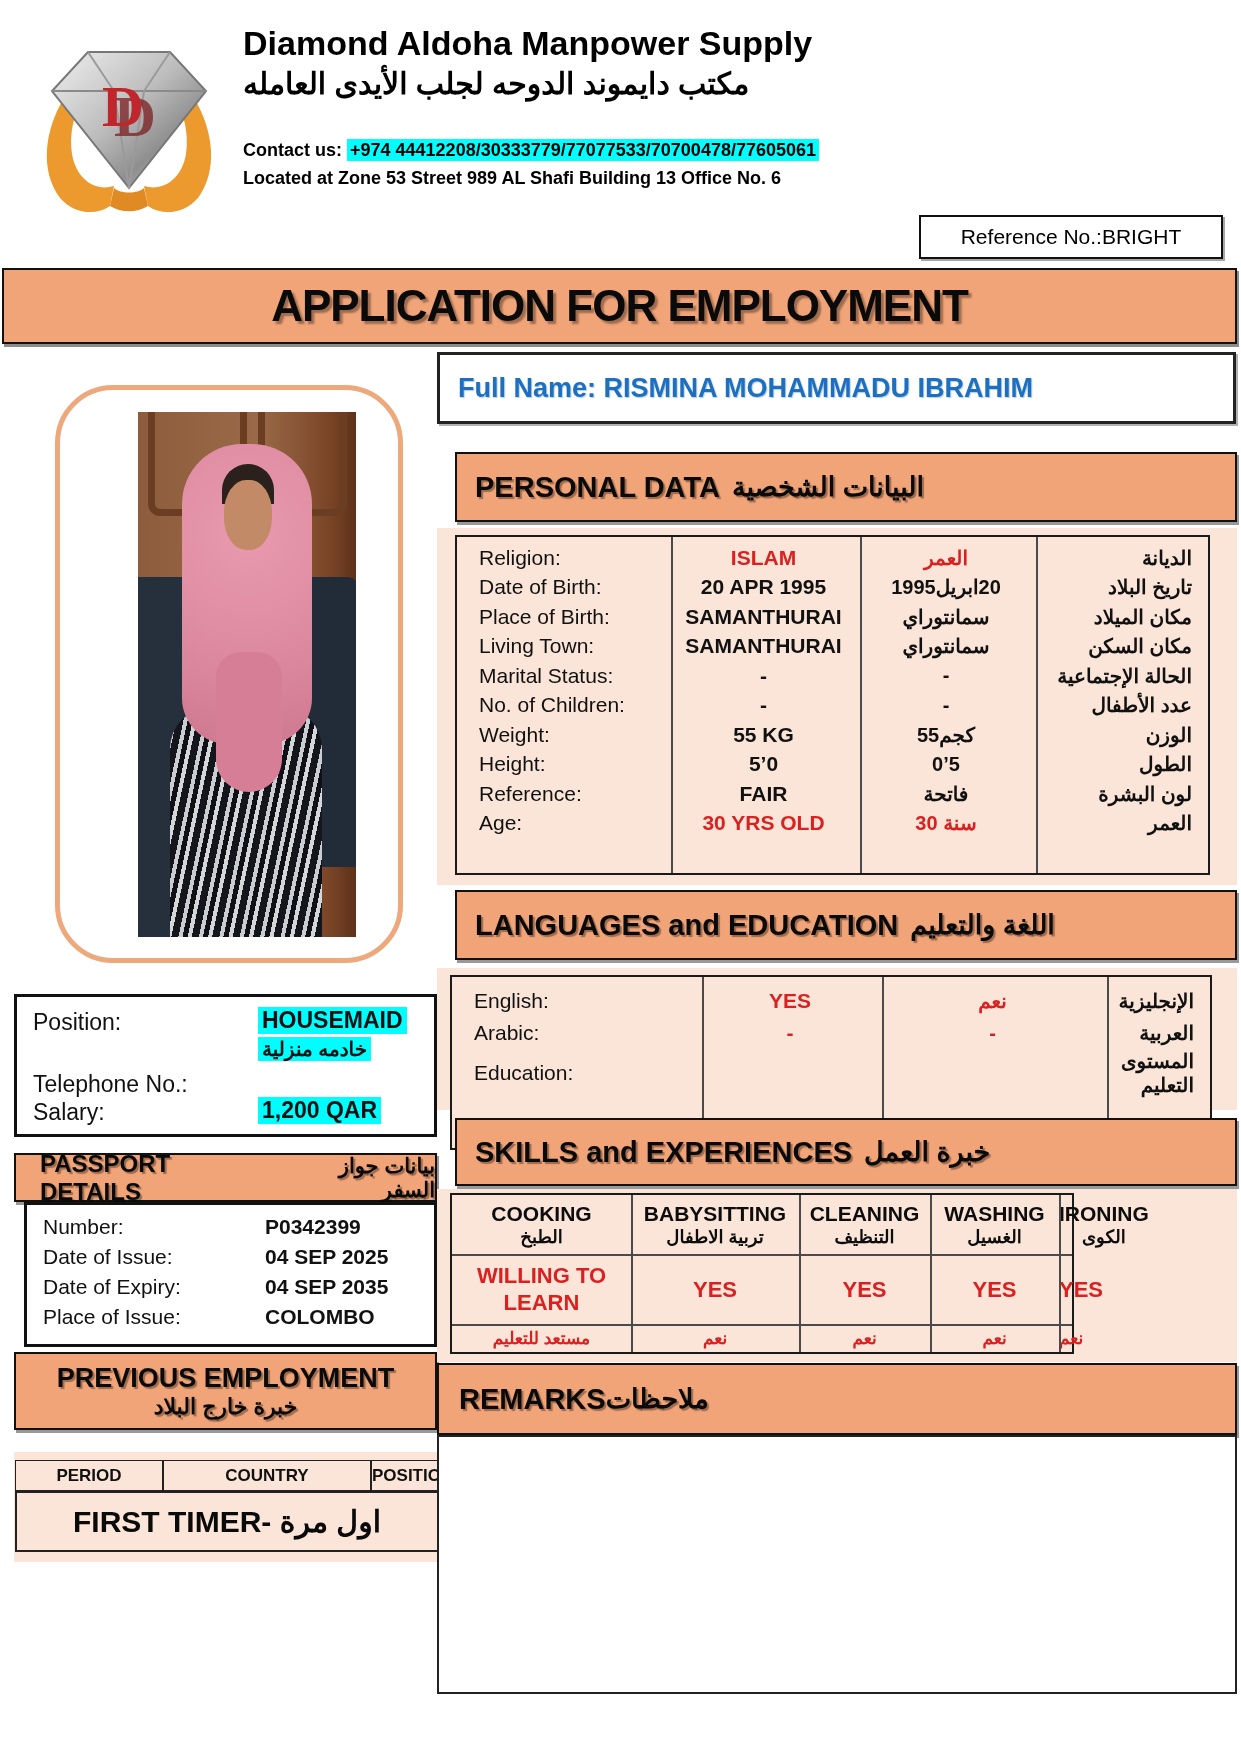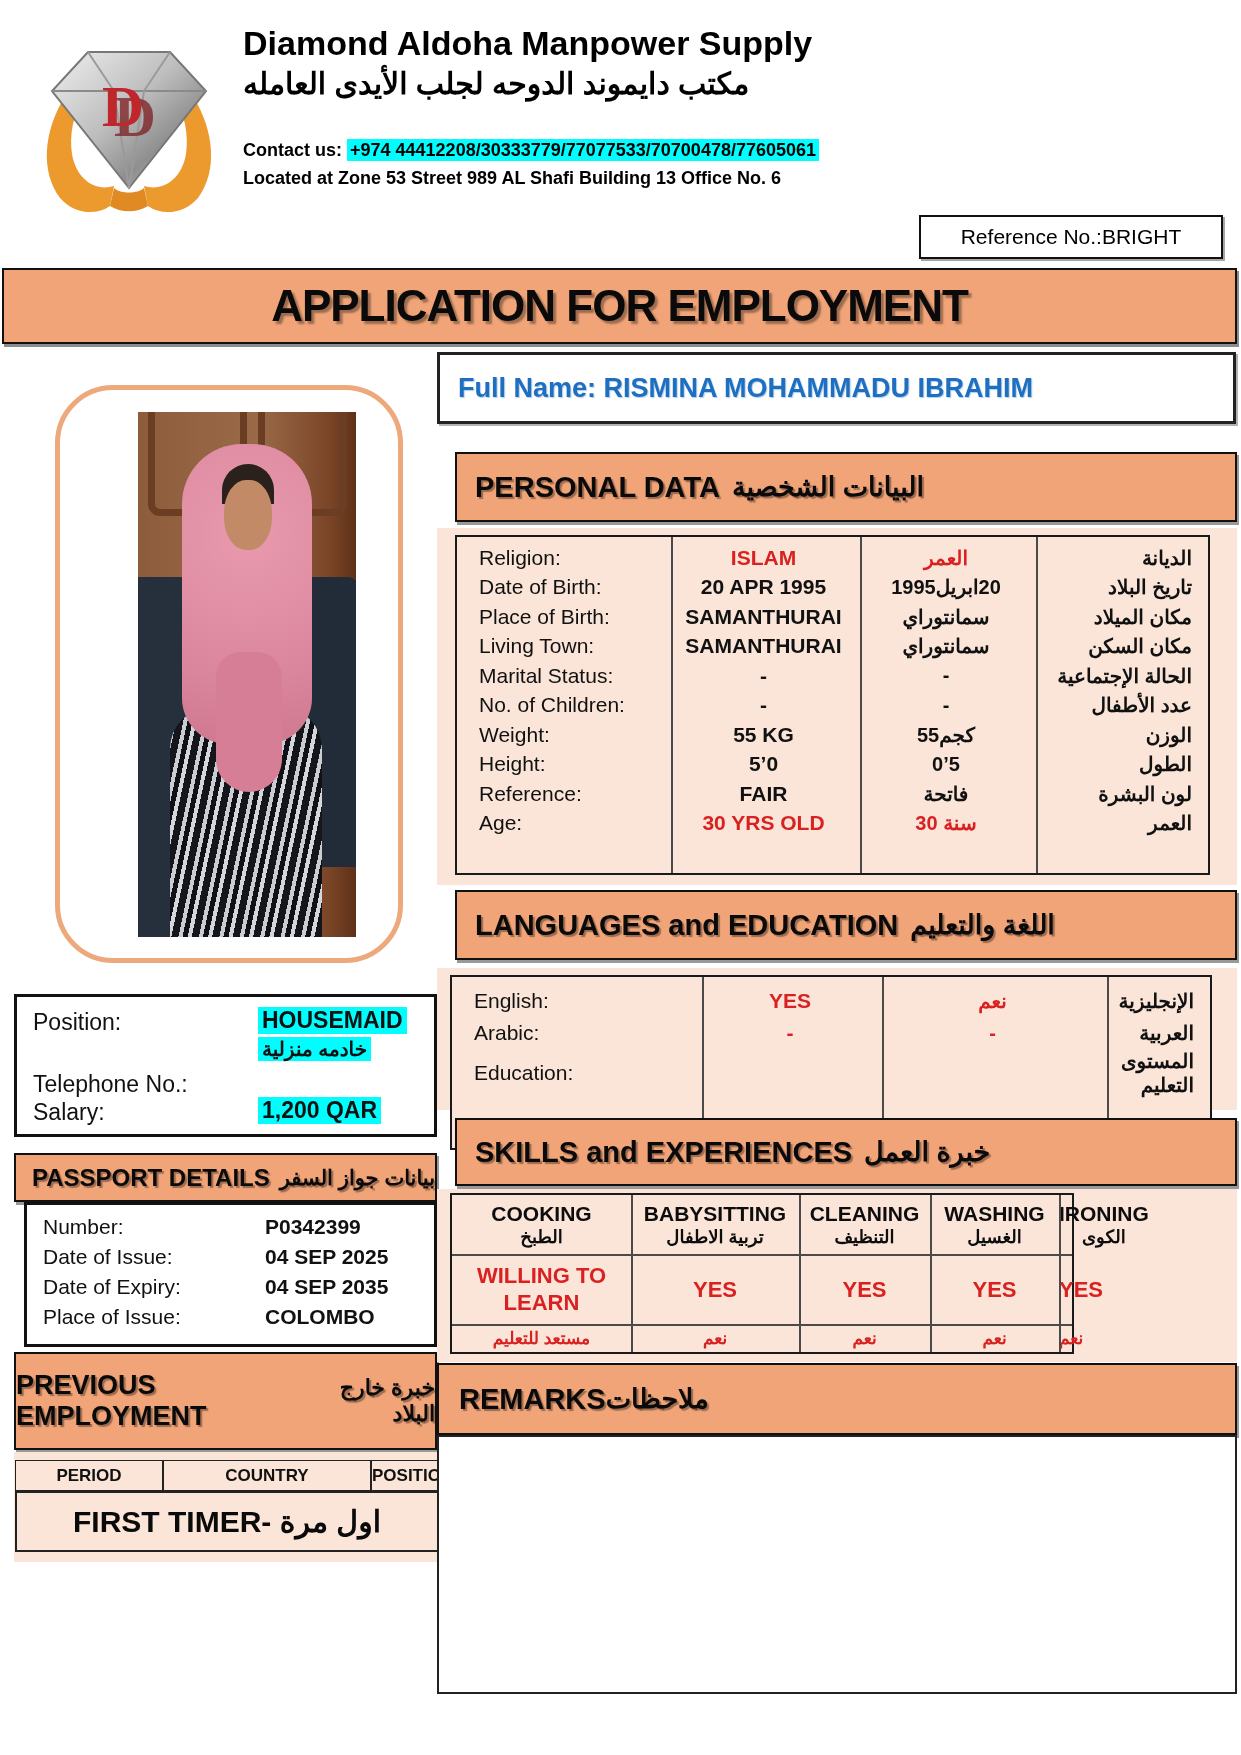--- a/index.html
+++ b/index.html
@@ -54,29 +54,29 @@
   .photo-frame{left:55px;top:385px;width:348px;height:578px;background:#fff;border:5px solid #EDA87C;
                border-radius:58px;box-sizing:border-box;}
   .photo{left:138px;top:412px;width:218px;height:525px;background:#96664a;overflow:hidden;}
   .pl{position:absolute;}
 
   .pos-box{left:14px;top:994px;width:423px;height:143px;background:#fff;border:3px solid #111;box-sizing:border-box;}
   .pos-label{position:absolute;left:16px;font-size:23px;color:#111;}
   .pos-val{position:absolute;left:241px;font-size:23px;font-weight:800;background:#00feff;padding:0 4px;}
   .pos-valar{position:absolute;left:241px;font-size:20px;font-weight:700;background:#00feff;direction:rtl;padding:0 4px;}
 
-  .pass-bar{left:14px;top:1153px;width:423px;height:49px;padding-left:12px;justify-content:flex-end;}
+  .pass-bar{left:14px;top:1153px;width:423px;height:49px;padding-left:24px;}
   .pass-bar .en{font-size:24px;} .pass-bar .ar{font-size:21px;margin-left:10px;}
   .pass-box{left:24px;top:1202px;width:413px;height:145px;background:#fff;border:3px solid #111;box-sizing:border-box;
             padding:10px 0 0 16px;}
   .pass-row{height:30px;display:flex;}
   .pass-row .pl1{width:222px;font-size:21px;color:#111;}
   .pass-row .pv1{font-size:21px;font-weight:700;color:#111;}
 
-  .prev-bar{left:14px;top:1352px;width:423px;height:98px;justify-content:center;align-items:center;display:flex;}
+  .prev-bar{left:14px;top:1352px;width:423px;height:78px;flex-direction:column;justify-content:center;align-items:center;display:flex;}
   .prev-bar .en{font-size:27px;} .prev-bar .ar{font-size:22px;margin:0;}
   .prev-backing{left:14px;top:1452px;width:423px;height:110px;}
   .prev-head{left:15px;top:1460px;width:420px;height:31px;display:grid;grid-template-columns:148px 208px 1fr;}
   .prev-head div{border:1.5px solid #222;background:#FAE5D8;display:flex;align-items:center;justify-content:center;
                  font-size:17px;font-weight:700;color:#111;}
   .first-timer{left:15px;top:1491px;width:420px;height:57px;border:2px solid #222;background:#FAE5D8;
                display:flex;align-items:center;justify-content:center;font-size:30px;font-weight:800;color:#0a0a0a;}
 
   
   .remarks-bar{left:437px;top:1363px;width:800px;height:72px;padding-left:20px;}

